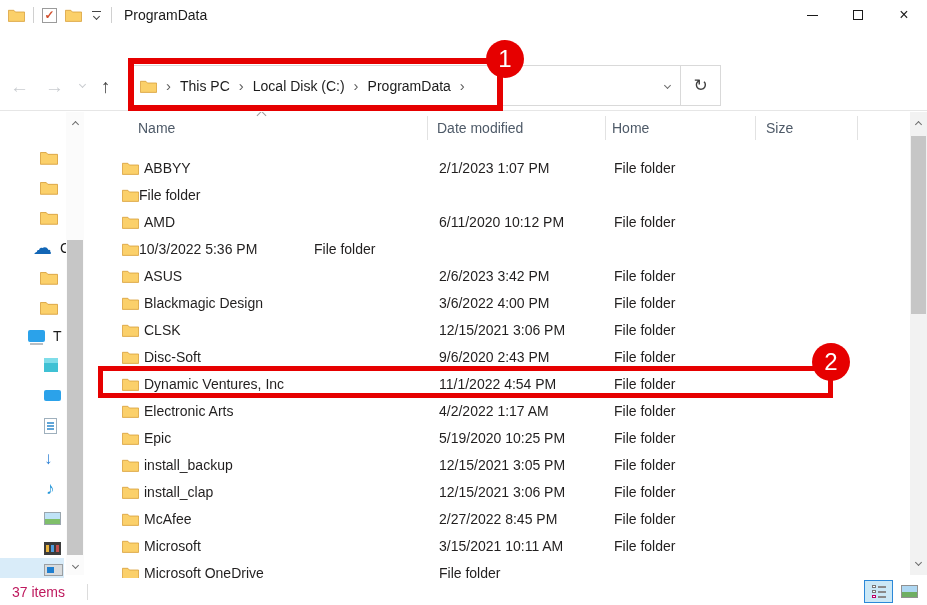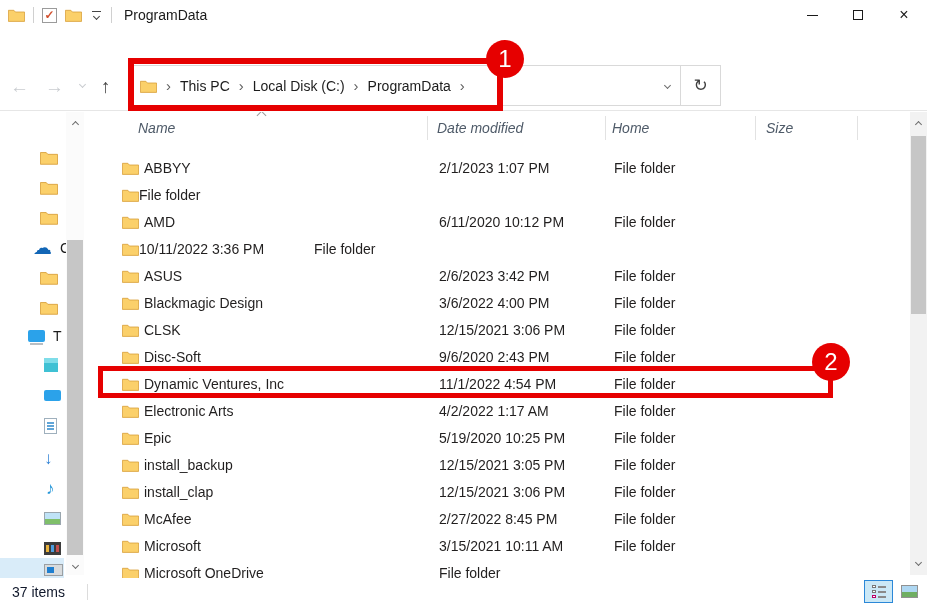--- a/index.html
+++ b/index.html
@@ -73,32 +73,32 @@
   .si-selected { position:absolute; left:0; width:64px; height:24px; background:#d9ecf9; }
   
   .vscroll { position:absolute; top:112px; background:#f2f2f2; }
   .vscroll.left { left:66px; width:18px; height:463px; background:#fbfbfb; }
   .vscroll.right { right:0; width:17px; height:463px; }
   .sb-arrow { position:absolute; left:0; width:100%; height:17px; display:flex; align-items:center; justify-content:center; }
   .sb-thumb { position:absolute; left:1px; right:1px; background:#c6c6c6; }
   
   .content { position:absolute; left:86px; top:112px; width:824px; height:466px; background:#fff; overflow:hidden; }
   .list-header { position:relative; height:33px; font-size:14px; color:#4e5a68; }
-  .lh { position:absolute; top:8px;font-style:italic; }
+  .lh { position:absolute; top:8px; }
   .lh-sep { position:absolute; top:4px; width:1px; height:24px; background:#e2e2e2; }
   .sort-caret { position:absolute; left:172px; top:0px; width:7px; height:7px; border-left:1.5px solid #9a9a9a; border-top:1.5px solid #9a9a9a; transform:rotate(45deg); }
   .rows { position:absolute; left:0; top:42px; width:100%; }
   .frow { display:flex; align-items:center; height:27px; font-size:14px; color:#211f1f; }
   .frow .fold { margin-left:36px; width:17px; height:14px; }
   .c-name { margin-left:5px; width:295px; white-space:nowrap; overflow:hidden; }
   .c-date { width:175px; }
   .c-type { width:150px; }
   .c-size { width:80px; }
   
-  .statusbar { position:absolute; left:0; bottom:0; width:100%; height:27px; background:#fff; display:flex; align-items:center; font-size:14px; color:#0f172a; }
+  .statusbar { position:absolute; left:0; bottom:0; width:100%; height:27px; background:#fff; display:flex; align-items:center; font-size:14px; color:#be185d; }
   .status-count { margin-left:12px; }
   .status-sep { width:1px; height:16px; background:#dcdcdc; margin-left:22px; }
   .view-btns { position:absolute; right:3px; bottom:2px; display:flex; gap:2px; }
   .vb { width:29px; height:23px; display:flex; align-items:center; justify-content:center; border:1px solid transparent; }
   .vb.selected { background:#cbe8f6; border-color:#2b88d8; }
   .details-glyph { position:relative; width:14px; height:13px; }
   .details-glyph i { position:absolute; left:0; width:4px; height:3px; border:1px solid #777; background:#fff; }
   .details-glyph i:nth-child(1){top:0;} .details-glyph i:nth-child(2){top:5px;} .details-glyph i:nth-child(3){top:10px; border-color:#b06; }
   .details-glyph b { position:absolute; left:6px; width:8px; height:1.5px; background:#8a8a8a; }
   .details-glyph b:nth-child(4){top:1px;} .details-glyph b:nth-child(5){top:6px;} .details-glyph b:nth-child(6){top:11px;}
@@ -295,21 +295,21 @@
     <span class="c-name">AMD</span>
     <span class="c-date">6/11/2020 10:12 PM</span>
     <span class="c-type">File folder</span>
     <span class="c-size"></span>
   </div>
 
   <div class="frow">
     <svg class="fold" viewBox="0 0 20 16">
           <path d="M0.5 2.5h6.4l1.8 2H19.5v11H0.5z" fill="#fbd06a" stroke="#d9a23e"></path>
         </svg>
-    <span class="c-date">10/11/2022 3:36 PM</span>
+    <span class="c-date">10/3/2022 5:36 PM</span>
     <span class="c-type">File folder</span>
     <span class="c-size"></span>
   </div>
 
   <div class="frow">
     <svg class="fold" viewBox="0 0 20 16">
           <path d="M0.5 2.5h6.4l1.8 2H19.5v11H0.5z" fill="#fbd06a" stroke="#d9a23e"></path>
         </svg>
     <span class="c-name">ASUS</span>
     <span class="c-date">2/6/2023 3:42 PM</span>

